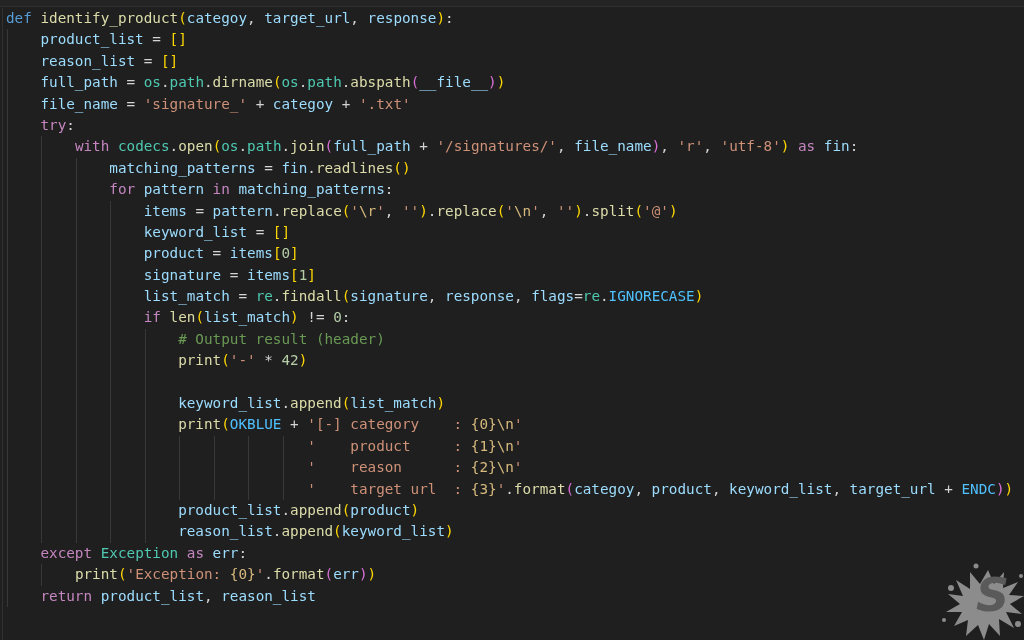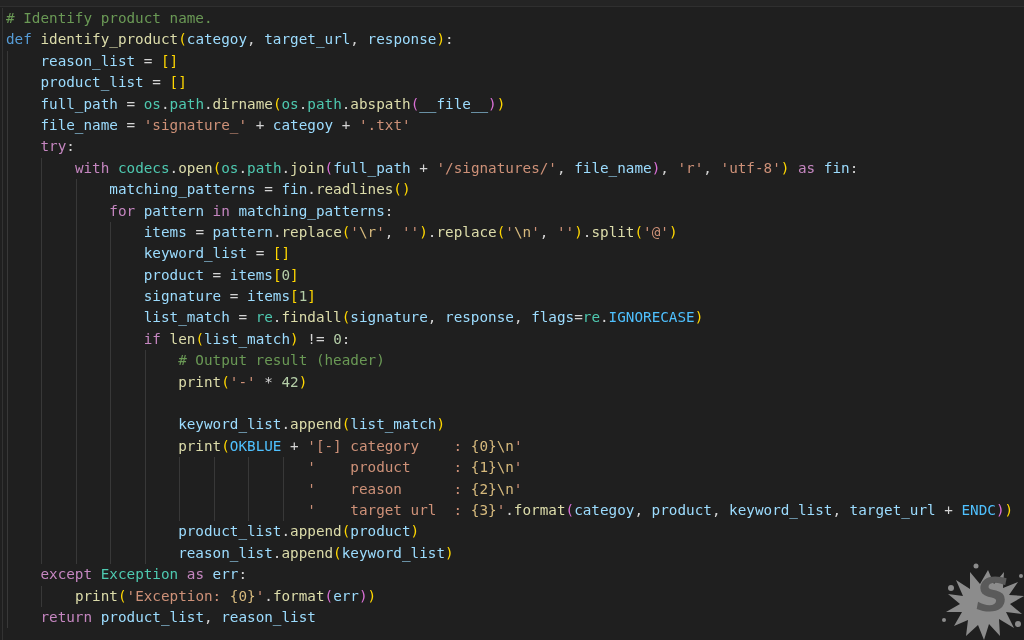--- a/index.html
+++ b/index.html
@@ -49,24 +49,23 @@
   }
 </style>
 </head>
 <body>
 
 <div id="screen" style="background: rgb(31, 31, 31);">
   <div id="top-strip" style="background: rgb(36, 36, 36);"></div>
   <div id="left-border"></div>
 
   <div id="code-area">
-      <div class="code-line"><span class="tok" style="color: rgb(106, 153, 85);"># Identify product name.</span></div>
       <div class="code-line"><span class="tok" style="color: rgb(86, 156, 214);">def </span><span class="tok" style="color: rgb(220, 220, 170);">identify_product</span><span class="tok" style="color: rgb(255, 215, 0);">(</span><span class="tok" style="color: rgb(156, 220, 254);">categoy</span><span class="tok" style="color: rgb(212, 212, 212);">, </span><span class="tok" style="color: rgb(156, 220, 254);">target_url</span><span class="tok" style="color: rgb(212, 212, 212);">, </span><span class="tok" style="color: rgb(156, 220, 254);">response</span><span class="tok" style="color: rgb(255, 215, 0);">)</span><span class="tok" style="color: rgb(212, 212, 212);">:</span></div>
+      <div class="code-line"><span class="indent-guide" style="left: 7px; background: rgb(56, 56, 56);"></span><span class="tok" style="color: rgb(212, 212, 212);">    </span><span class="tok" style="color: rgb(156, 220, 254);">product_list</span><span class="tok" style="color: rgb(212, 212, 212);"> = </span><span class="tok" style="color: rgb(255, 215, 0);">[]</span></div>
       <div class="code-line"><span class="indent-guide" style="left: 7px; background: rgb(56, 56, 56);"></span><span class="tok" style="color: rgb(212, 212, 212);">    </span><span class="tok" style="color: rgb(156, 220, 254);">reason_list</span><span class="tok" style="color: rgb(212, 212, 212);"> = </span><span class="tok" style="color: rgb(255, 215, 0);">[]</span></div>
-      <div class="code-line"><span class="indent-guide" style="left: 7px; background: rgb(56, 56, 56);"></span><span class="tok" style="color: rgb(212, 212, 212);">    </span><span class="tok" style="color: rgb(156, 220, 254);">product_list</span><span class="tok" style="color: rgb(212, 212, 212);"> = </span><span class="tok" style="color: rgb(255, 215, 0);">[]</span></div>
       <div class="code-line"><span class="indent-guide" style="left: 7px; background: rgb(56, 56, 56);"></span><span class="tok" style="color: rgb(212, 212, 212);">    </span><span class="tok" style="color: rgb(156, 220, 254);">full_path</span><span class="tok" style="color: rgb(212, 212, 212);"> = </span><span class="tok" style="color: rgb(78, 201, 176);">os</span><span class="tok" style="color: rgb(212, 212, 212);">.</span><span class="tok" style="color: rgb(78, 201, 176);">path</span><span class="tok" style="color: rgb(212, 212, 212);">.</span><span class="tok" style="color: rgb(220, 220, 170);">dirname</span><span class="tok" style="color: rgb(255, 215, 0);">(</span><span class="tok" style="color: rgb(78, 201, 176);">os</span><span class="tok" style="color: rgb(212, 212, 212);">.</span><span class="tok" style="color: rgb(78, 201, 176);">path</span><span class="tok" style="color: rgb(212, 212, 212);">.</span><span class="tok" style="color: rgb(220, 220, 170);">abspath</span><span class="tok" style="color: rgb(218, 112, 214);">(</span><span class="tok" style="color: rgb(156, 220, 254);">__file__</span><span class="tok" style="color: rgb(218, 112, 214);">)</span><span class="tok" style="color: rgb(255, 215, 0);">)</span></div>
       <div class="code-line"><span class="indent-guide" style="left: 7px; background: rgb(56, 56, 56);"></span><span class="tok" style="color: rgb(212, 212, 212);">    </span><span class="tok" style="color: rgb(156, 220, 254);">file_name</span><span class="tok" style="color: rgb(212, 212, 212);"> = </span><span class="tok" style="color: rgb(206, 145, 120);">'signature_'</span><span class="tok" style="color: rgb(212, 212, 212);"> + </span><span class="tok" style="color: rgb(156, 220, 254);">categoy</span><span class="tok" style="color: rgb(212, 212, 212);"> + </span><span class="tok" style="color: rgb(206, 145, 120);">'.txt'</span></div>
       <div class="code-line"><span class="indent-guide" style="left: 7px; background: rgb(56, 56, 56);"></span><span class="tok" style="color: rgb(212, 212, 212);">    </span><span class="tok" style="color: rgb(197, 134, 192);">try</span><span class="tok" style="color: rgb(212, 212, 212);">:</span></div>
       <div class="code-line"><span class="indent-guide" style="left: 7px; background: rgb(56, 56, 56);"></span><span class="indent-guide" style="left: 41.44px; background: rgb(56, 56, 56);"></span><span class="tok" style="color: rgb(212, 212, 212);">        </span><span class="tok" style="color: rgb(197, 134, 192);">with </span><span class="tok" style="color: rgb(78, 201, 176);">codecs</span><span class="tok" style="color: rgb(212, 212, 212);">.</span><span class="tok" style="color: rgb(220, 220, 170);">open</span><span class="tok" style="color: rgb(255, 215, 0);">(</span><span class="tok" style="color: rgb(78, 201, 176);">os</span><span class="tok" style="color: rgb(212, 212, 212);">.</span><span class="tok" style="color: rgb(78, 201, 176);">path</span><span class="tok" style="color: rgb(212, 212, 212);">.</span><span class="tok" style="color: rgb(220, 220, 170);">join</span><span class="tok" style="color: rgb(218, 112, 214);">(</span><span class="tok" style="color: rgb(156, 220, 254);">full_path</span><span class="tok" style="color: rgb(212, 212, 212);"> + </span><span class="tok" style="color: rgb(206, 145, 120);">'/signatures/'</span><span class="tok" style="color: rgb(212, 212, 212);">, </span><span class="tok" style="color: rgb(156, 220, 254);">file_name</span><span class="tok" style="color: rgb(218, 112, 214);">)</span><span class="tok" style="color: rgb(212, 212, 212);">, </span><span class="tok" style="color: rgb(206, 145, 120);">'r'</span><span class="tok" style="color: rgb(212, 212, 212);">, </span><span class="tok" style="color: rgb(206, 145, 120);">'utf-8'</span><span class="tok" style="color: rgb(255, 215, 0);">)</span><span class="tok" style="color: rgb(197, 134, 192);"> as </span><span class="tok" style="color: rgb(156, 220, 254);">fin</span><span class="tok" style="color: rgb(212, 212, 212);">:</span></div>
       <div class="code-line"><span class="indent-guide" style="left: 7px; background: rgb(56, 56, 56);"></span><span class="indent-guide" style="left: 41.44px; background: rgb(56, 56, 56);"></span><span class="indent-guide" style="left: 75.88px; background: rgb(56, 56, 56);"></span><span class="tok" style="color: rgb(212, 212, 212);">            </span><span class="tok" style="color: rgb(156, 220, 254);">matching_patterns</span><span class="tok" style="color: rgb(212, 212, 212);"> = </span><span class="tok" style="color: rgb(156, 220, 254);">fin</span><span class="tok" style="color: rgb(212, 212, 212);">.</span><span class="tok" style="color: rgb(220, 220, 170);">readlines</span><span class="tok" style="color: rgb(255, 215, 0);">()</span></div>
       <div class="code-line"><span class="indent-guide" style="left: 7px; background: rgb(56, 56, 56);"></span><span class="indent-guide" style="left: 41.44px; background: rgb(56, 56, 56);"></span><span class="indent-guide" style="left: 75.88px; background: rgb(56, 56, 56);"></span><span class="tok" style="color: rgb(212, 212, 212);">            </span><span class="tok" style="color: rgb(197, 134, 192);">for </span><span class="tok" style="color: rgb(156, 220, 254);">pattern</span><span class="tok" style="color: rgb(197, 134, 192);"> in </span><span class="tok" style="color: rgb(156, 220, 254);">matching_patterns</span><span class="tok" style="color: rgb(212, 212, 212);">:</span></div>
       <div class="code-line"><span class="indent-guide" style="left: 7px; background: rgb(56, 56, 56);"></span><span class="indent-guide" style="left: 41.44px; background: rgb(56, 56, 56);"></span><span class="indent-guide" style="left: 75.88px; background: rgb(56, 56, 56);"></span><span class="indent-guide" style="left: 110.32px; background: rgb(56, 56, 56);"></span><span class="tok" style="color: rgb(212, 212, 212);">                </span><span class="tok" style="color: rgb(156, 220, 254);">items</span><span class="tok" style="color: rgb(212, 212, 212);"> = </span><span class="tok" style="color: rgb(156, 220, 254);">pattern</span><span class="tok" style="color: rgb(212, 212, 212);">.</span><span class="tok" style="color: rgb(220, 220, 170);">replace</span><span class="tok" style="color: rgb(255, 215, 0);">(</span><span class="tok" style="color: rgb(206, 145, 120);">'</span><span class="tok" style="color: rgb(215, 186, 125);">\r</span><span class="tok" style="color: rgb(206, 145, 120);">'</span><span class="tok" style="color: rgb(212, 212, 212);">, </span><span class="tok" style="color: rgb(206, 145, 120);">''</span><span class="tok" style="color: rgb(255, 215, 0);">)</span><span class="tok" style="color: rgb(212, 212, 212);">.</span><span class="tok" style="color: rgb(220, 220, 170);">replace</span><span class="tok" style="color: rgb(255, 215, 0);">(</span><span class="tok" style="color: rgb(206, 145, 120);">'</span><span class="tok" style="color: rgb(215, 186, 125);">\n</span><span class="tok" style="color: rgb(206, 145, 120);">'</span><span class="tok" style="color: rgb(212, 212, 212);">, </span><span class="tok" style="color: rgb(206, 145, 120);">''</span><span class="tok" style="color: rgb(255, 215, 0);">)</span><span class="tok" style="color: rgb(212, 212, 212);">.</span><span class="tok" style="color: rgb(220, 220, 170);">split</span><span class="tok" style="color: rgb(255, 215, 0);">(</span><span class="tok" style="color: rgb(206, 145, 120);">'@'</span><span class="tok" style="color: rgb(255, 215, 0);">)</span></div>
       <div class="code-line"><span class="indent-guide" style="left: 7px; background: rgb(56, 56, 56);"></span><span class="indent-guide" style="left: 41.44px; background: rgb(56, 56, 56);"></span><span class="indent-guide" style="left: 75.88px; background: rgb(56, 56, 56);"></span><span class="indent-guide" style="left: 110.32px; background: rgb(56, 56, 56);"></span><span class="tok" style="color: rgb(212, 212, 212);">                </span><span class="tok" style="color: rgb(156, 220, 254);">keyword_list</span><span class="tok" style="color: rgb(212, 212, 212);"> = </span><span class="tok" style="color: rgb(255, 215, 0);">[]</span></div>
       <div class="code-line"><span class="indent-guide" style="left: 7px; background: rgb(56, 56, 56);"></span><span class="indent-guide" style="left: 41.44px; background: rgb(56, 56, 56);"></span><span class="indent-guide" style="left: 75.88px; background: rgb(56, 56, 56);"></span><span class="indent-guide" style="left: 110.32px; background: rgb(56, 56, 56);"></span><span class="tok" style="color: rgb(212, 212, 212);">                </span><span class="tok" style="color: rgb(156, 220, 254);">product</span><span class="tok" style="color: rgb(212, 212, 212);"> = </span><span class="tok" style="color: rgb(156, 220, 254);">items</span><span class="tok" style="color: rgb(255, 215, 0);">[</span><span class="tok" style="color: rgb(181, 206, 168);">0</span><span class="tok" style="color: rgb(255, 215, 0);">]</span></div>
       <div class="code-line"><span class="indent-guide" style="left: 7px; background: rgb(56, 56, 56);"></span><span class="indent-guide" style="left: 41.44px; background: rgb(56, 56, 56);"></span><span class="indent-guide" style="left: 75.88px; background: rgb(56, 56, 56);"></span><span class="indent-guide" style="left: 110.32px; background: rgb(56, 56, 56);"></span><span class="tok" style="color: rgb(212, 212, 212);">                </span><span class="tok" style="color: rgb(156, 220, 254);">signature</span><span class="tok" style="color: rgb(212, 212, 212);"> = </span><span class="tok" style="color: rgb(156, 220, 254);">items</span><span class="tok" style="color: rgb(255, 215, 0);">[</span><span class="tok" style="color: rgb(181, 206, 168);">1</span><span class="tok" style="color: rgb(255, 215, 0);">]</span></div>

